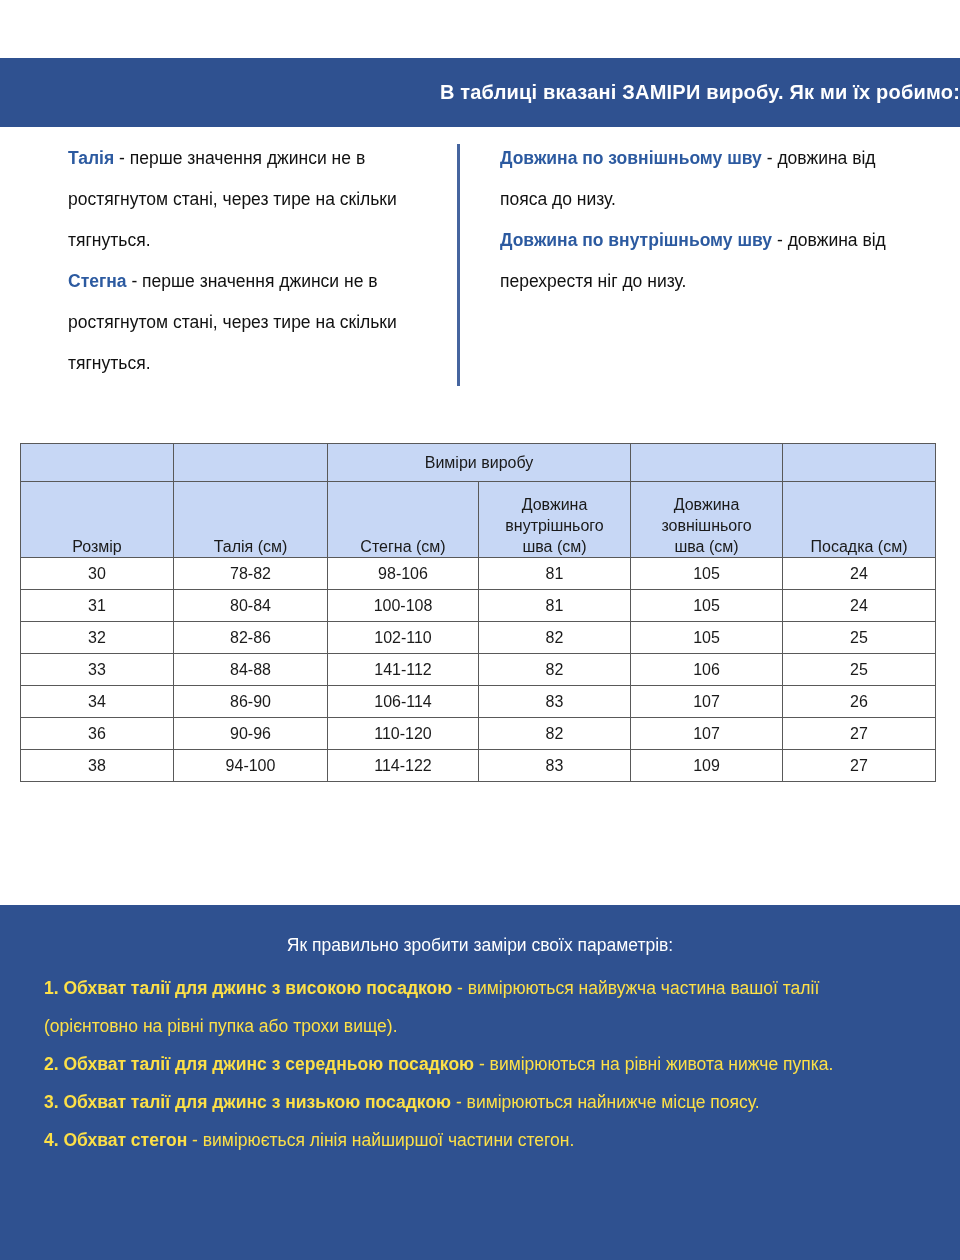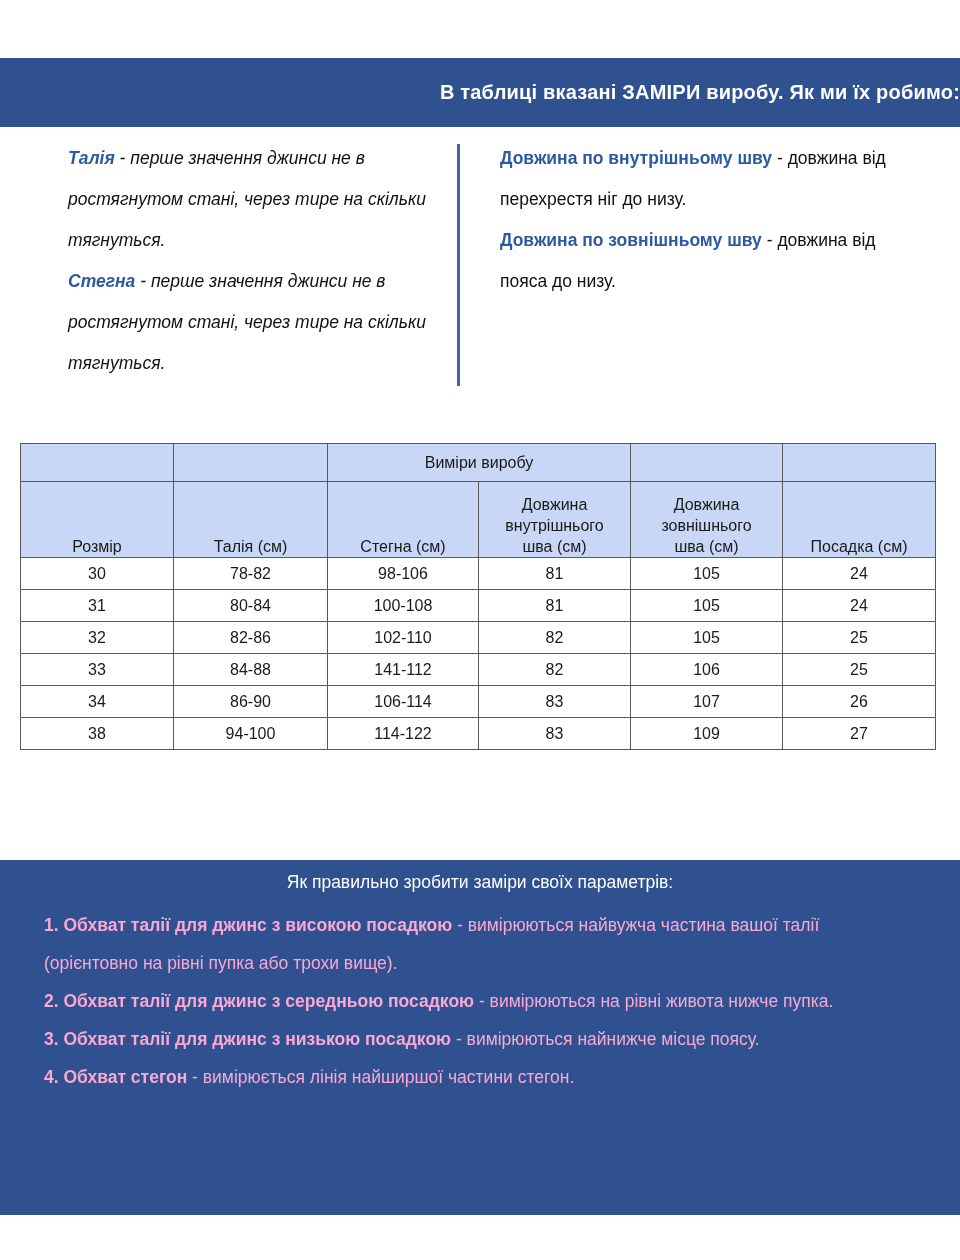--- a/index.html
+++ b/index.html
@@ -52,21 +52,20 @@
     height: 242px;
     background: #46659F;
   }
   .desc-col {
     position: absolute;
     top: 0;
   }
   .desc-col-left {
     left: 68px;
     width: 372px;
-    font-style: italic;
   }
   .desc-col-right {
     left: 500px;
     width: 420px;
   }
   .desc-para {
     font-size: 17.5px;
     line-height: 41px;
     color: #111111;
     margin: 0;
@@ -124,40 +123,40 @@
   .data-row td {
     background: #ffffff;
     height: 31px;
     vertical-align: middle;
   }
 
   
   .bottom-panel {
     position: absolute;
     left: 0;
-    top: 860px;
+    top: 905px;
     width: 960px;
     height: 355px;
     background: #2F5190;
     color: #ffffff;
     box-sizing: border-box;
-    padding: 10px 44px 0 44px;
+    padding: 28px 44px 0 44px;
   }
   .bottom-title {
     text-align: center;
     font-size: 17.5px;
     line-height: 24px;
     margin: 0 0 12px 0;
     color: #ffffff;
   }
   .bottom-item {
     font-size: 17.5px;
     line-height: 38px;
     margin: 0;
-    color: #f9a8d4;
+    color: #fde047;
   }
   .bottom-item b {
     font-weight: bold;
   }
 </style>
 </head>
 <body>
 
 <div class="top-banner">
   <div class="top-banner-title">В таблиці вказані ЗАМІРИ виробу. Як ми їх робимо:</div>
@@ -170,24 +169,24 @@
     <p class="desc-para">
       <span class="kw">Талія</span><span> - </span><span>перше значення джинси не в ростягнутом стані, через тире на скільки тягнуться.</span>
     </p>
     <p class="desc-para">
       <span class="kw">Стегна</span><span> - </span><span>перше значення джинси не в ростягнутом стані, через тире на скільки тягнуться.</span>
     </p>
   </div>
 
   <div class="desc-col desc-col-right">
     <p class="desc-para">
+      <span class="kw">Довжина по зовнішньому шву</span><span> - </span><span>довжина від пояса до низу.</span>
+    </p>
+    <p class="desc-para">
       <span class="kw">Довжина по внутрішньому шву</span><span> - </span><span>довжина від перехрестя ніг до низу.</span>
-    </p>
-    <p class="desc-para">
-      <span class="kw">Довжина по зовнішньому шву</span><span> - </span><span>довжина від пояса до низу.</span>
     </p>
   </div>
 </div>
 
 <div class="table-wrap">
   <table class="size-table">
     <colgroup>
       <col class="c0">
         <col class="c1">
         <col class="c2">
@@ -245,20 +244,28 @@
         </tr>
         <tr class="data-row">
           <td>34</td>
           <td>86-90</td>
           <td>106-114</td>
           <td>83</td>
           <td>107</td>
           <td>26</td>
         </tr>
         <tr class="data-row">
+          <td>36</td>
+          <td>90-96</td>
+          <td>110-120</td>
+          <td>82</td>
+          <td>107</td>
+          <td>27</td>
+        </tr>
+        <tr class="data-row">
           <td>38</td>
           <td>94-100</td>
           <td>114-122</td>
           <td>83</td>
           <td>109</td>
           <td>27</td>
         </tr>
       </tbody>
   </table>
 </div>

